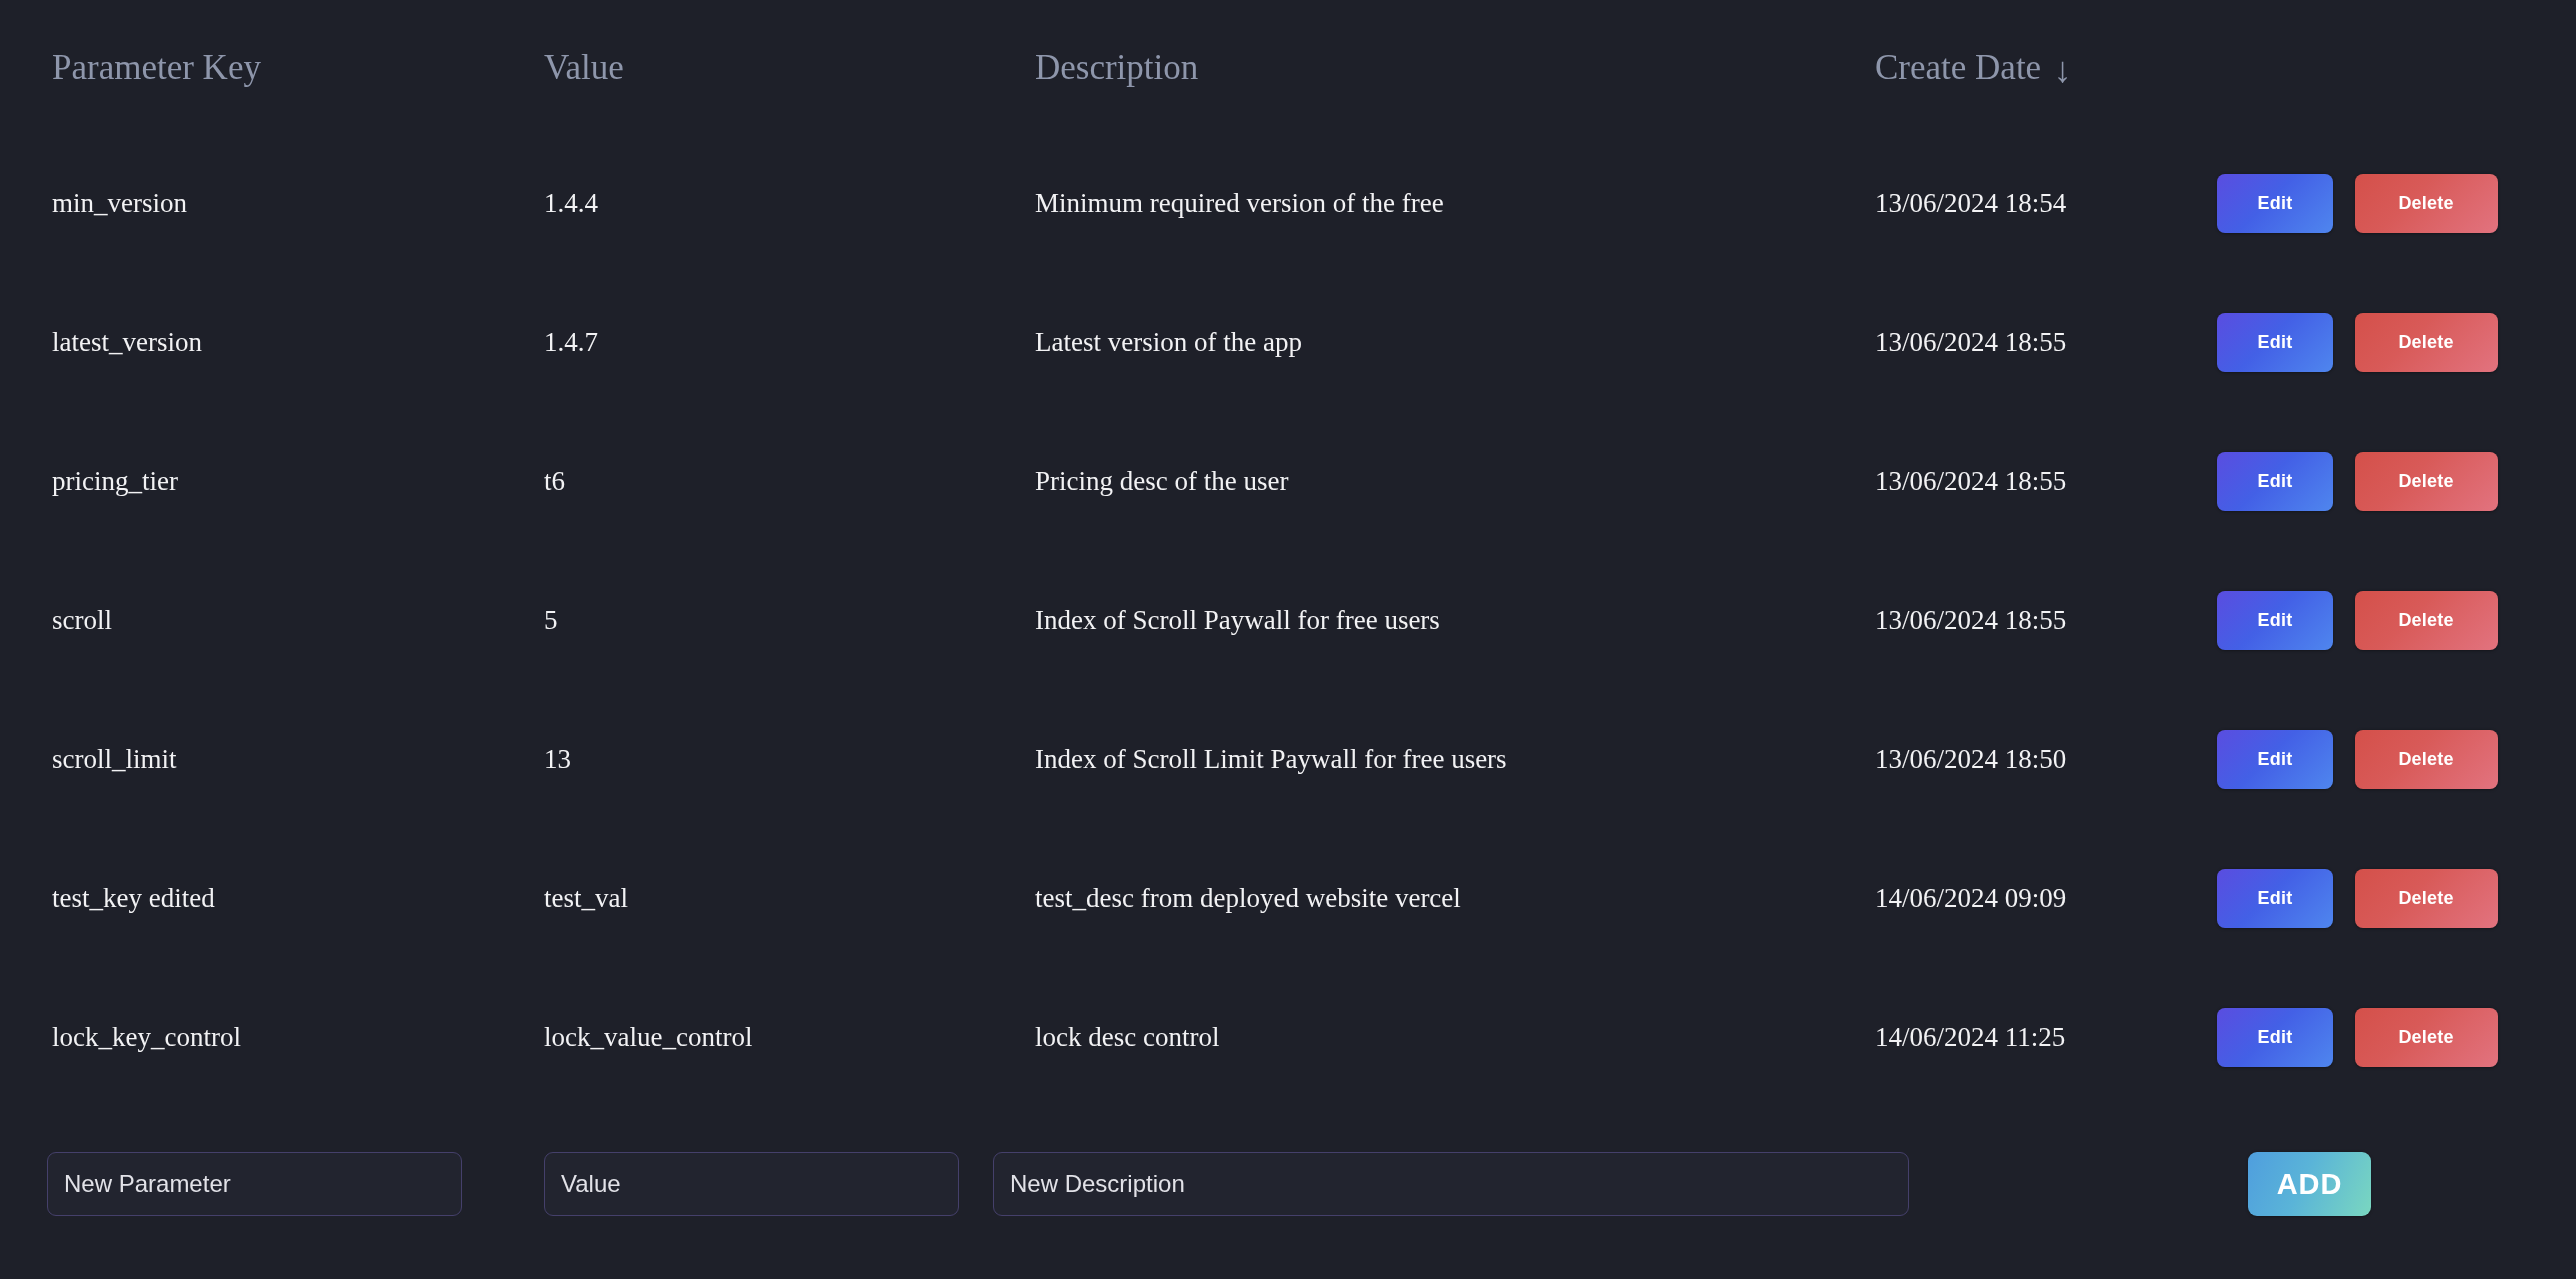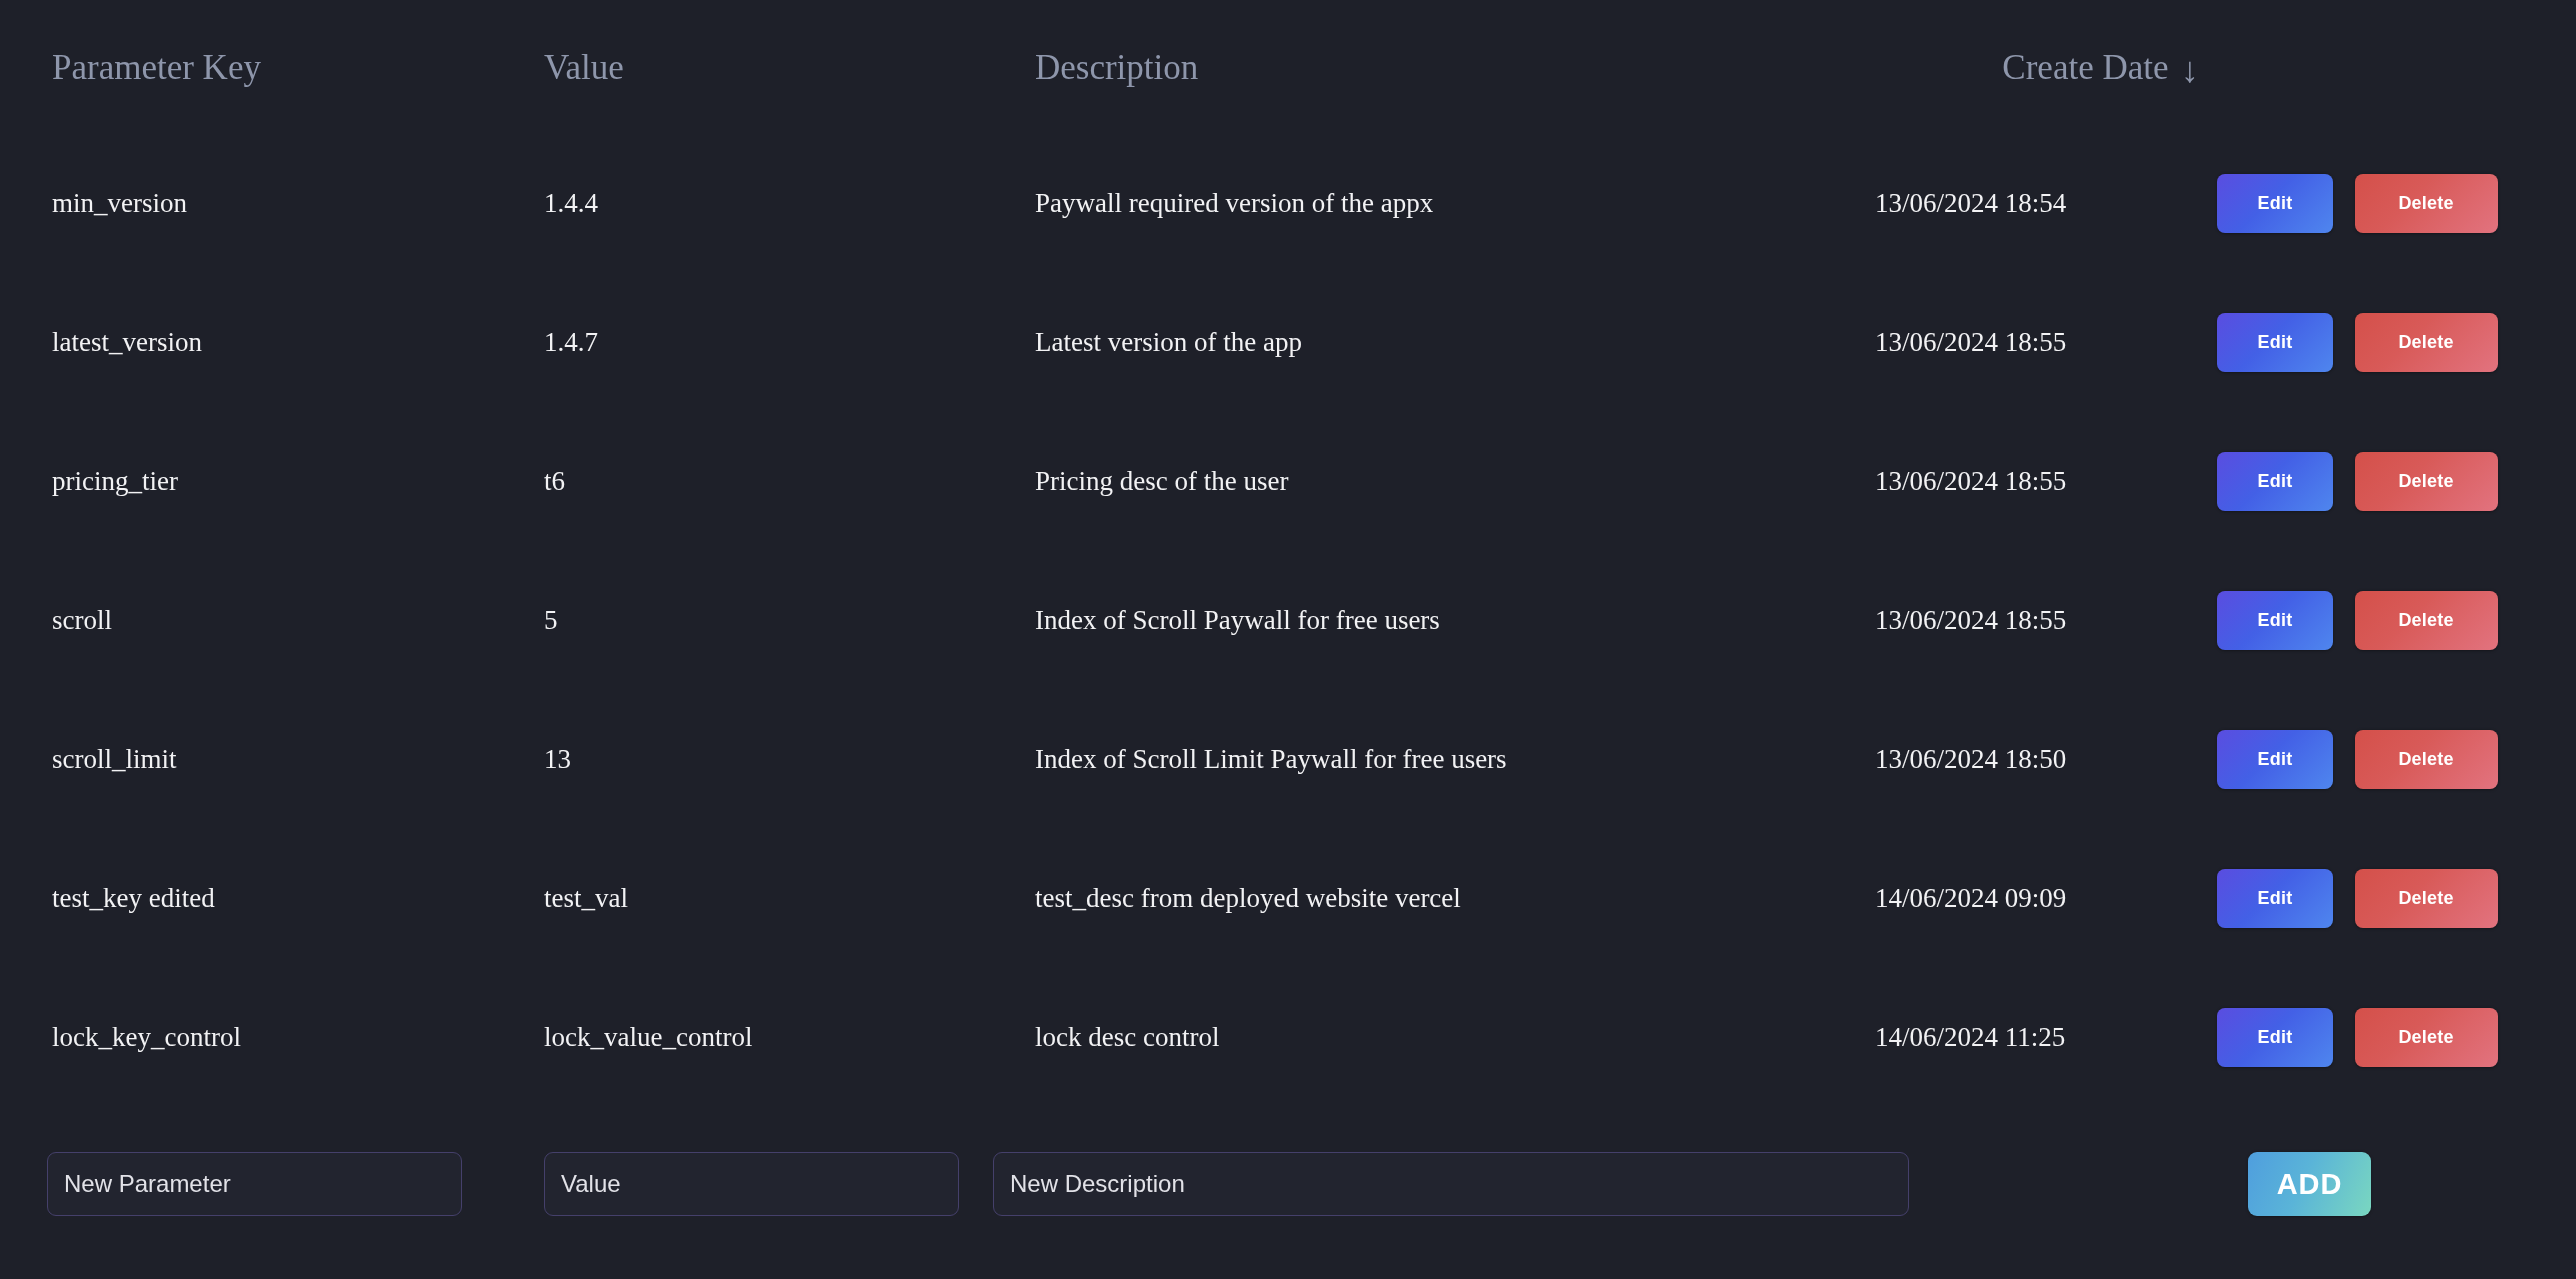--- a/index.html
+++ b/index.html
@@ -47,21 +47,21 @@
     font-size: 35px;
     line-height: 1;
     color: #8e96ab;
     padding: 0;
     height: 134px;
     vertical-align: middle;
   }
   thead th.h-key  { padding-left: 52px; }
   thead th.h-val  { padding-left: 52px; }
   thead th.h-desc { padding-left: 52px; }
-  thead th.h-date { padding-left: 52px; text-align: right; }
+  thead th.h-date { padding-left: 52px; }
 
   .sort-arrow {
     display: inline-block;
     margin-left: 12.5px;
     font-size: 36px;
     line-height: 1;
     color: #8e96ab;
     transform: translateY(2.7px);
   }
 
@@ -183,21 +183,21 @@
         <th class="h-val"><span>Value</span></th>
         <th class="h-desc"><span>Description</span></th>
         <th class="h-date"><span>Create Date</span><span class="sort-arrow">↓</span></th>
         <th></th>
       </tr>
     </thead>
     <tbody>
       <tr>
         <td class="t-key">min_version</td>
         <td class="t-val">1.4.4</td>
-        <td class="t-desc">Paywall required version of the appx</td>
+        <td class="t-desc">Minimum required version of the free</td>
         <td class="t-date">13/06/2024 18:54</td>
         <td class="t-act">
           <div class="action-cell">
             <button class="btn btn-edit">Edit</button>
             <button class="btn btn-delete">Delete</button>
           </div>
         </td>
       </tr>
       <tr>
         <td class="t-key">latest_version</td>

